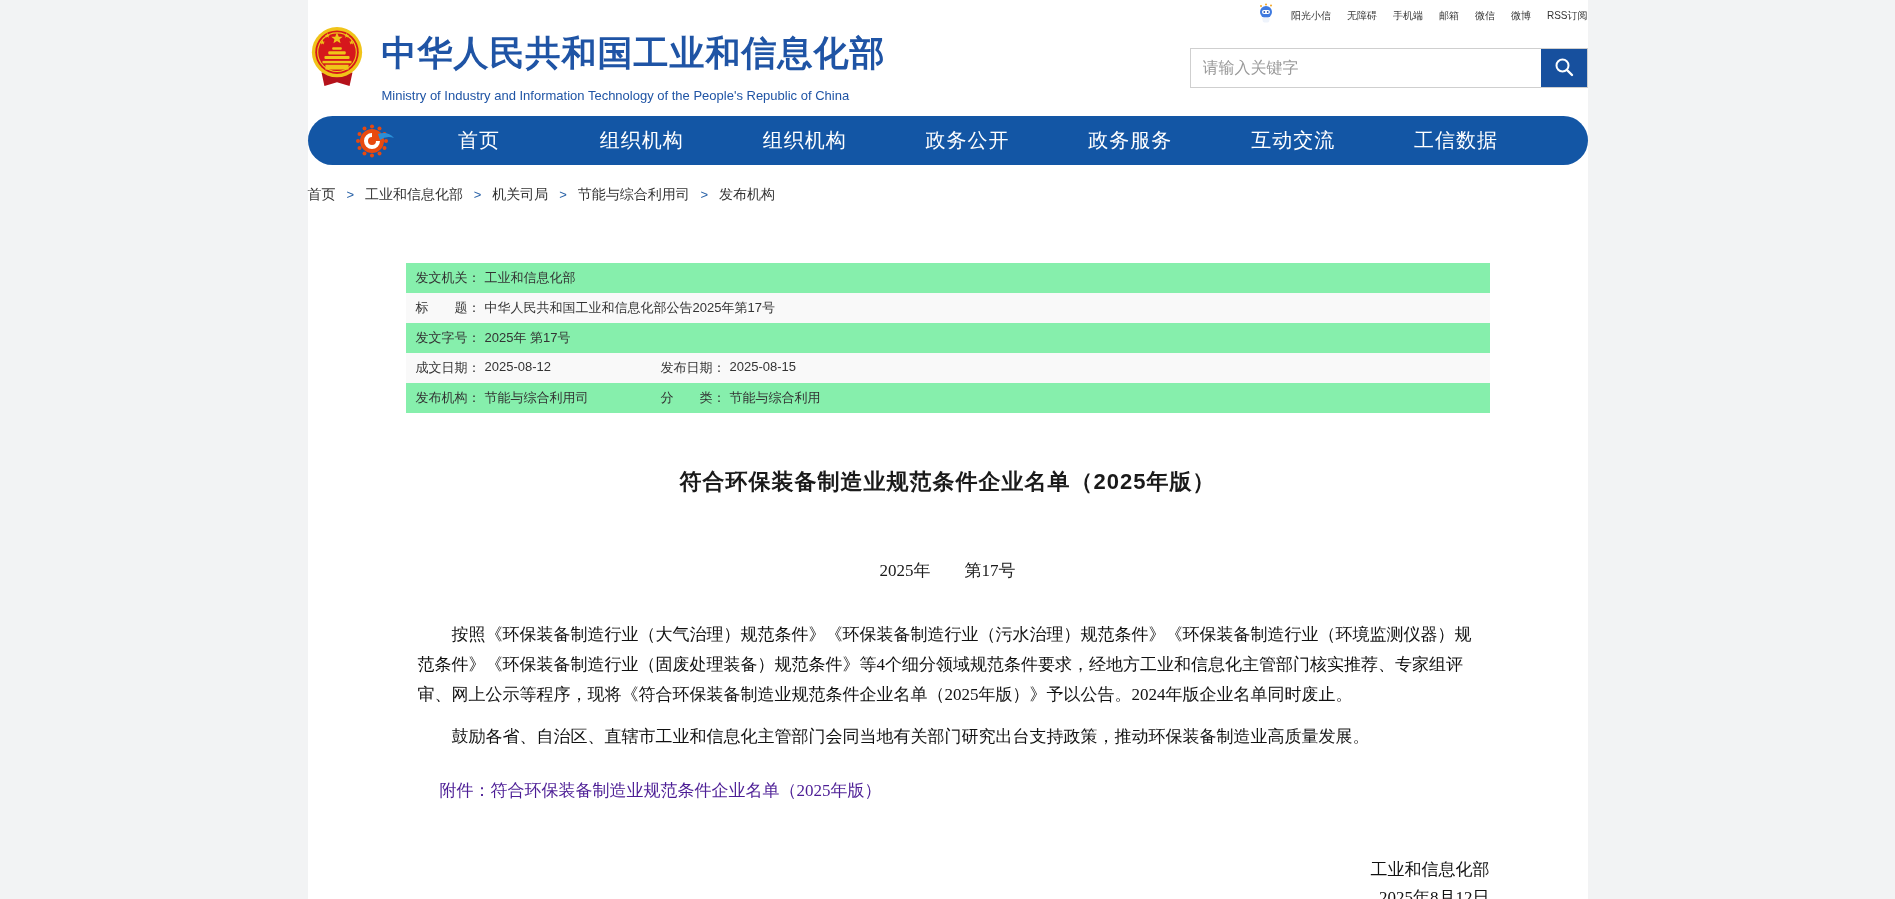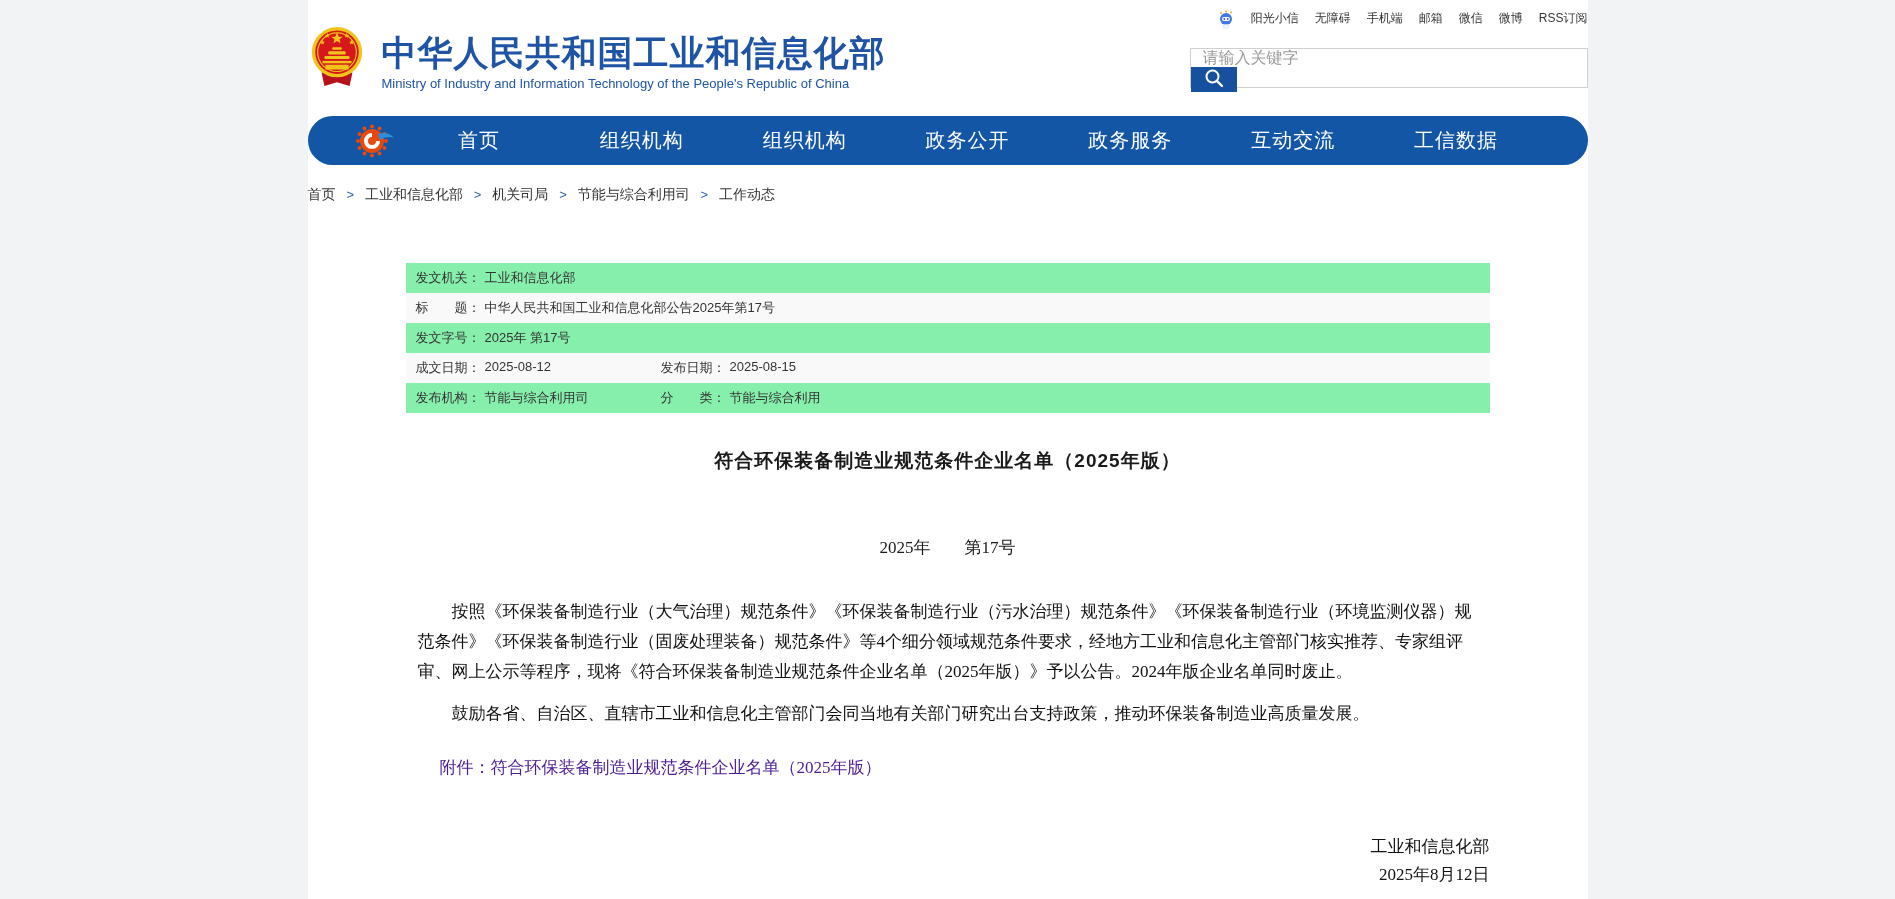--- a/index.html
+++ b/index.html
@@ -16,32 +16,32 @@
   }
   
   .header { position:relative; height:113px; padding-top:26px; }
   .brand { display:flex; align-items:flex-start; }
   .emblem { width:58px; height:62px; margin-left:0; flex:0 0 auto; }
   .brand-text { margin-left:16px; padding-top:8px; }
   .site-title {
     font-size:35px; font-weight:bold; color:#1f54a5;
     letter-spacing:1px; line-height:38px;
   }
-  .site-subtitle { font-size:13px; color:#1f54a5; margin-top:4px; }
+  .site-subtitle { font-size:13px; color:#1f54a5; margin-top:16px; }
   .top-links {
-    position:absolute; top:10px; right:0;
-    display:flex; align-items:flex-start; font-size:12px; color:#333;
+    position:absolute; top:3px; right:0;
+    display:flex; align-items:flex-end; font-size:10px; color:#333;
   }
   .top-links .tl-item { margin-left:16px; cursor:pointer; white-space:nowrap; }
   .top-links .robot { width:18px; height:20px; margin-left:0; }
   .top-links .tl-item:first-of-type { margin-left:6px; }
   .search-box {
     position:absolute; top:48px; right:0;
     width:398px; height:40px; display:flex;
-    border:1px solid #cfcfcf; background:#fff;flex-direction:column;
+    border:1px solid #cfcfcf; background:#fff;
   }
   .search-box input {
     flex:1; border:none; outline:none; padding:0 12px;
     font-size:16px; color:#333; font-family:inherit;
   }
   .search-box input::placeholder { color:#9a9a9a; }
   .search-btn {
     width:46px; height:100%; background:#17509e; border:none;
     display:flex; align-items:center; justify-content:center; cursor:pointer;
   }
@@ -65,22 +65,22 @@
   .doc { margin:59px 98px 0 98px; }
   .meta-table { width:100%; font-size:13px; color:#333; }
   .meta-row { display:flex; align-items:center; height:30px; padding:0 10px; }
   .meta-row.gray { background:#86efac; }
   .meta-row.light { background:#f9f9f9; }
   .meta-pair { display:flex; white-space:nowrap; }
   .meta-pair.fixed { width:245px; }
   .meta-label { white-space:pre; }
   .meta-value { margin-left:4px; }
   .doc-title {
-    margin-top:35px; text-align:center;
-    font-size:19px; font-weight:bold; color:#1a1a1a;
+    margin-top:54px; text-align:center;
+    font-size:22px; font-weight:bold; color:#1a1a1a;
     letter-spacing:1px;
   }
   .doc-serif { font-family:"Liberation Serif","DejaVu Serif",serif; }
   .doc-number {
     margin-top:62px; text-align:center;
     font-size:17px; color:#1a1a1a;
   }
   .doc-body { margin-top:38px; font-size:17px; line-height:30px; color:#111; }
   .doc-body p { text-indent:2em; margin:12px; }
   .attachment {
@@ -194,21 +194,21 @@
 
   <div class="breadcrumb">
     <span class="bc-item">首页</span>
     <span class="bc-sep">&gt;</span>
     <span class="bc-item">工业和信息化部</span>
     <span class="bc-sep">&gt;</span>
     <span class="bc-item">机关司局</span>
     <span class="bc-sep">&gt;</span>
     <span class="bc-item">节能与综合利用司</span>
     <span class="bc-sep">&gt;</span>
-    <span class="bc-item">工作动态</span>
+    <span class="bc-item">发布机构</span>
   </div>
 
   <div class="doc">
 
     <div class="meta-table">
       <div class="meta-row gray">
         <div class="meta-pair">
           <span class="meta-label">发文机关：</span>
           <span class="meta-value">工业和信息化部</span>
         </div>

